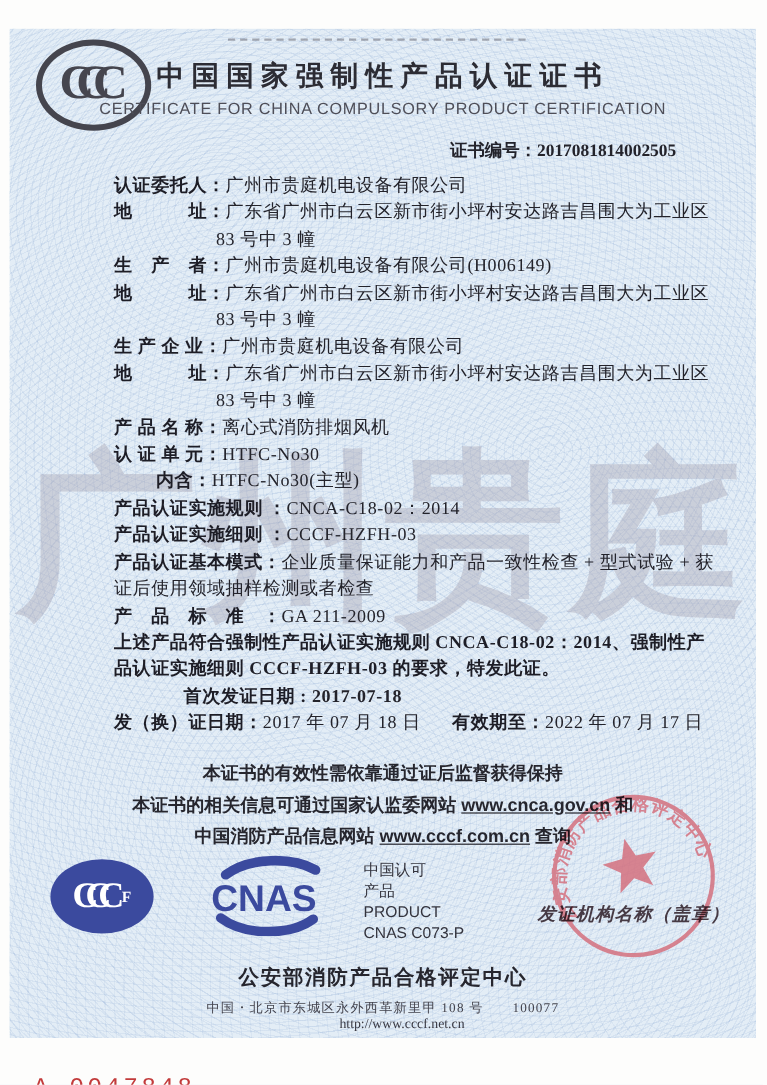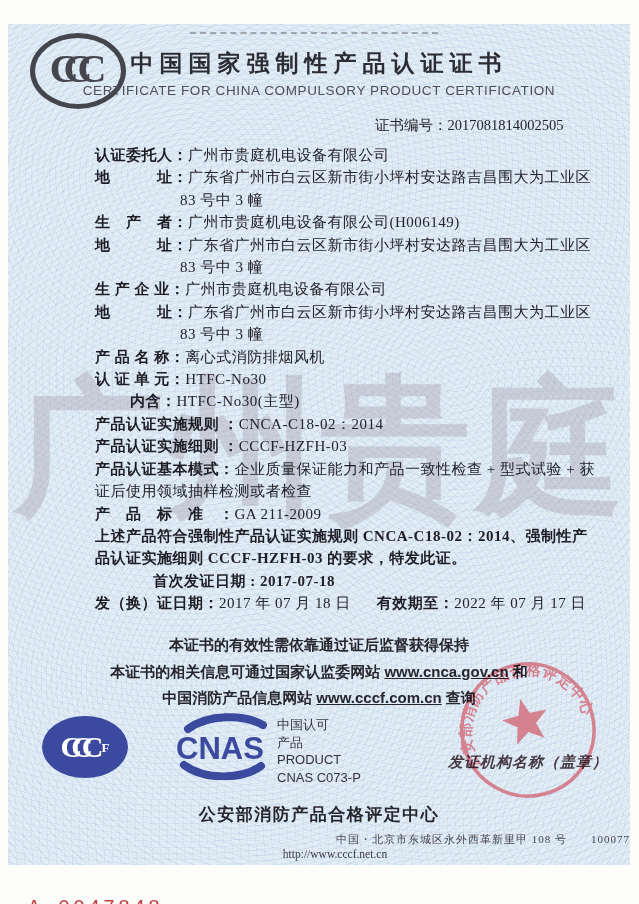--- a/index.html
+++ b/index.html
@@ -36,21 +36,21 @@
   }
   .title-cn{
     position:absolute;left:0;top:24px;width:100%;text-align:center;
     font-size:23px;font-weight:bold;color:#2c2c34;letter-spacing:6px;
   }
   .title-en{
     position:absolute;left:0;top:59px;width:100%;text-align:center;
     font-family:"Liberation Sans","DejaVu Sans",sans-serif;
     font-size:13.5px;color:#4e4e58;letter-spacing:0.6px;
   }
-  .cert-no{position:absolute;left:367px;top:92px;font-size:14.5px;color:#23232b;}
+  .cert-no{position:absolute;left:367px;top:92px;font-size:14.5px;color:#23232b;font-weight:bold;}
   .rows{
     position:absolute;left:87px;top:120px;width:502px;
     font-size:15px;line-height:22.4px;color:#23232b;letter-spacing:0.5px;
   }
   .row .label{font-weight:bold;color:#1d1d26;}
   .hang{padding-left:85px;text-indent:-85px;}
   .inner{padding-left:35px;}
   .bold-par{font-weight:bold;color:#1d1d26;}
   .first-issue{padding-left:58px;font-weight:bold;color:#1d1d26;}
   .first-issue .val{font-weight:bold;color:#23232b;}
@@ -64,38 +64,38 @@
   .notices .url{text-decoration:underline;font-weight:bold;margin-top:48px;}
   .cccf-logo{
     position:absolute;left:34px;top:692px;width:86px;height:62px;
     background:#3b4a9e;border-radius:50%;
     display:flex;align-items:center;justify-content:center;color:#fff;
   }
   .cccf-letters{font-weight:bold;font-size:30px;letter-spacing:-11px;padding-right:9px;line-height:1;}
   .cccf-f{font-size:13px;font-weight:bold;margin-left:0px;transform:translateY(1px);}
   .cnas-logo{position:absolute;left:162px;top:688px;}
   .accred{
-    position:absolute;left:269px;top:692px;
+    position:absolute;left:295px;top:692px;
     font-family:"Liberation Sans","DejaVu Sans",sans-serif;
     font-size:13px;line-height:17.5px;color:#33333d;
   }
   .issuer-label{
     position:absolute;left:424px;top:729px;font-size:15px;font-weight:bold;
     font-style:italic;color:#463a44;letter-spacing:1px;margin-left:16px;
   }
   .seal{
     position:absolute;left:450px;top:636px;width:140px;height:140px;
     transform:rotate(-14deg);opacity:0.85;mix-blend-mode:multiply;
   }
   .center-name{
     position:absolute;left:0;top:779px;width:100%;text-align:center;
     font-size:17px;font-weight:bold;color:#26262e;letter-spacing:1.5px;
   }
   .footer-addr{
-    position:absolute;left:0;top:808px;width:100%;text-align:right;
+    position:absolute;left:0;top:808px;width:100%;text-align:center;
     font-size:11px;color:#43434d;letter-spacing:1px;
   }
   .footer-url{
     position:absolute;left:0;top:824px;width:100%;text-align:center;
     font-size:11.5px;color:#3a3a44;padding-left:16px;
   }
   .serial{
     position:absolute;left:28px;top:896px;
     font-family:Liberation Mono, monospace;
     font-size:20px;color:#c23b3b;letter-spacing:3px;

